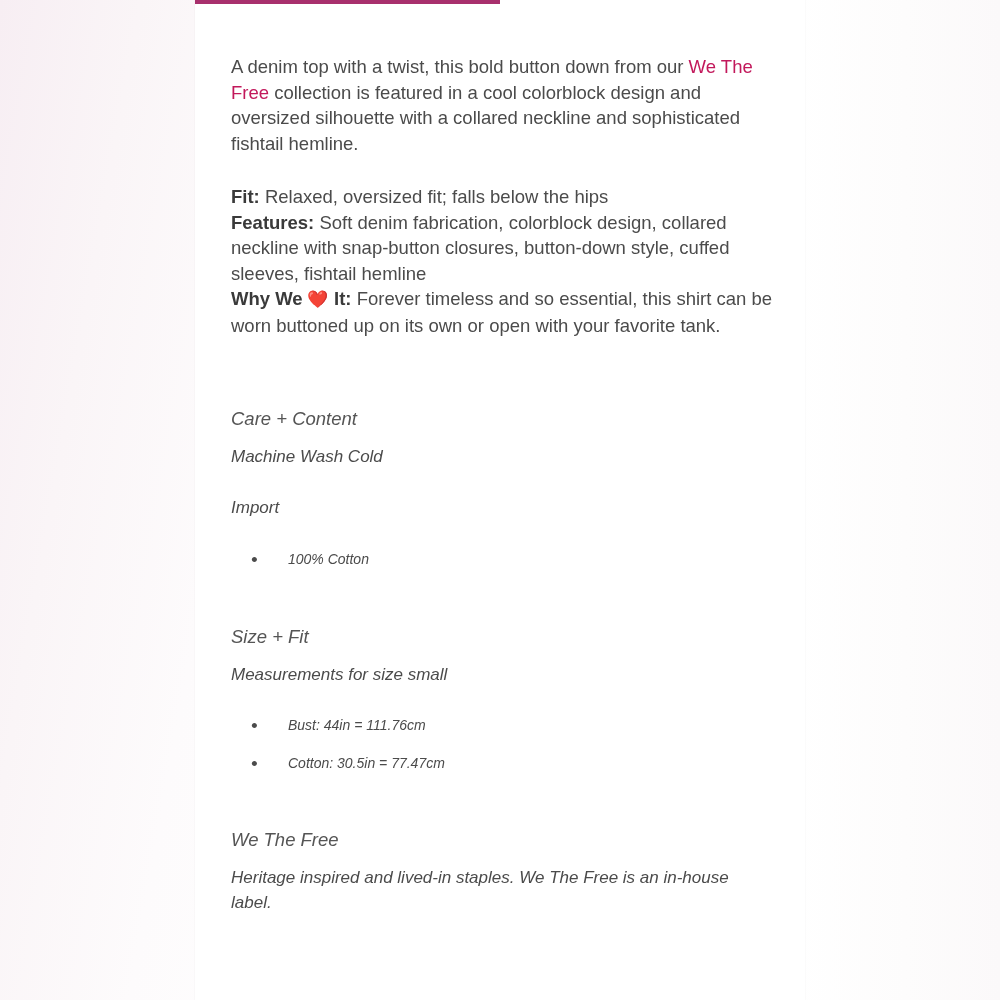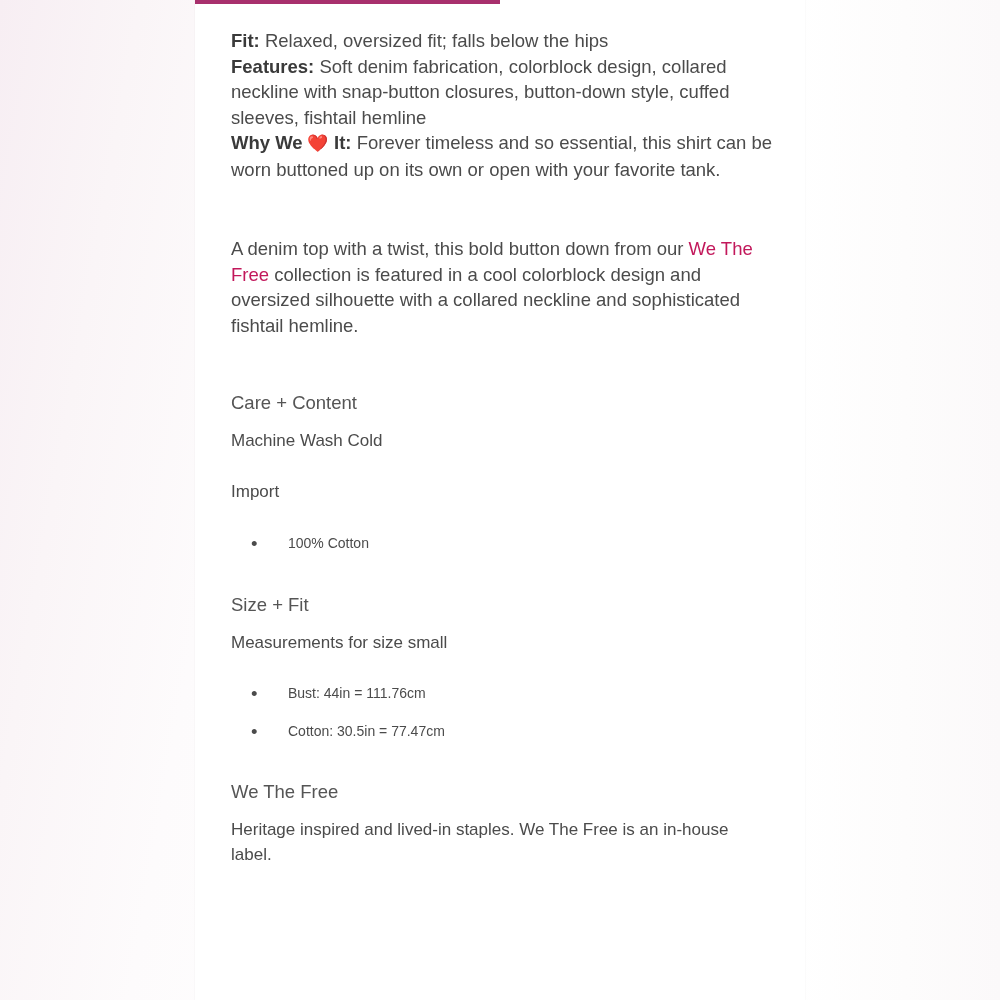--- a/index.html
+++ b/index.html
@@ -66,21 +66,22 @@
     color: #c2185b;
   }
   .block-fit {
     margin-top: 28px;
   }
   .lbl {
     font-weight: bold;
     color: #3a3a3a;
   }
   .section {
-    margin-top: 0;
+    margin-top: 16px;
+    font-style: italic;
   }
   .sec-head {
     color: #555555;
     font-size: 18.5px;
     line-height: 25.5px;
     margin: 0;
   }
   .sec-sub {
     color: #4b4b4b;
     font-size: 17px;
@@ -117,27 +118,27 @@
 </head>
 <body>
 
 <div class="page-backdrop"></div>
 <div class="right-fade"></div>
 <div class="panel"></div>
 <div class="accent-bar"></div>
 
 <div class="content">
 
+  <p class="para intro"><span>A denim top with a twist, this bold button down from our </span><span class="brand">We The Free</span><span> collection is featured in a cool colorblock design and oversized silhouette with a collared neckline and sophisticated fishtail hemline.</span></p>
+
   <p class="para block-fit">
     <span class="lbl">Fit:</span><span> Relaxed, oversized fit; falls below the hips</span><br>
     <span class="lbl">Features:</span><span> Soft denim fabrication, colorblock design, collared neckline with snap-button closures, button-down style, cuffed sleeves, fishtail hemline</span><br>
     <span class="lbl"><span>Why We </span><span class="heart">❤️</span><span> It:</span></span><span> Forever timeless and so essential, this shirt can be worn buttoned up on its own or open with your favorite tank.</span>
   </p>
-
-  <p class="para intro"><span>A denim top with a twist, this bold button down from our </span><span class="brand">We The Free</span><span> collection is featured in a cool colorblock design and oversized silhouette with a collared neckline and sophisticated fishtail hemline.</span></p>
 
   <div class="gap-lg"></div>
 
   <div class="section">
     <p class="sec-head">Care + Content</p>
     <div class="gap-md"></div>
     <p class="sec-sub">Machine Wash Cold</p>
     <div class="gap-md"></div>
     <div style="height:14px"></div>
     <p class="sec-sub">Import</p>

